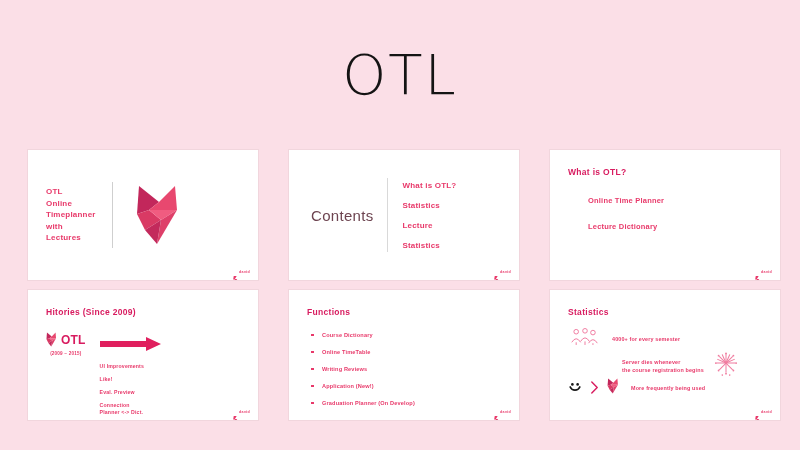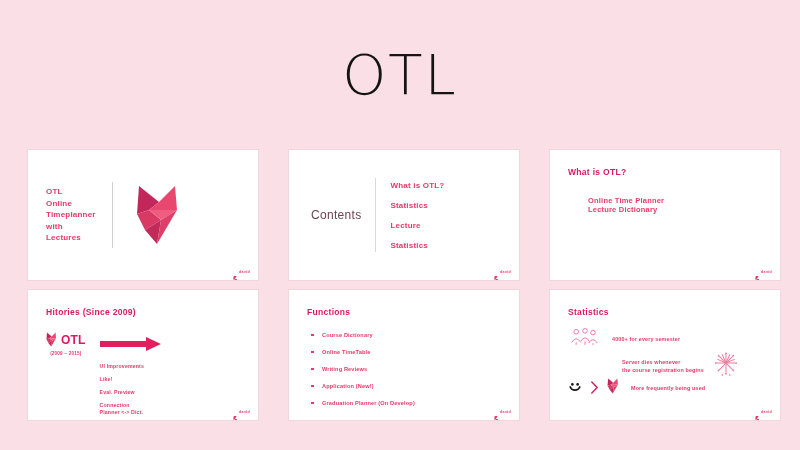--- a/index.html
+++ b/index.html
@@ -69,21 +69,21 @@
 
   
   .contents-inner {
     position: absolute;
     top: 0; left: 0; right: 0; bottom: 0;
     display: flex;
     align-items: center;
     padding-left: 22px;
   }
   .contents-label {
-    font-size: 12px;
+    font-size: 15px;
     color: #6d4450;
     letter-spacing: .3px;
     white-space: nowrap;
   }
   .contents-rule {
     width: 1px;
     height: 74px;
     background: #d9d9d9;
     margin: 0 14px;
   }
@@ -106,20 +106,21 @@
     letter-spacing: .3px;
   }
 
   
   .whatis-list {
     position: absolute;
     top: 46px;
     left: 38px;
     display: flex;
     flex-direction: column;
+    gap: 17px;
   }
   .whatis-item {
     font-size: 7.5px;
     font-weight: 700;
     color: #e8396a;
     letter-spacing: .2px;
   }
 
   
   .hist-row {

